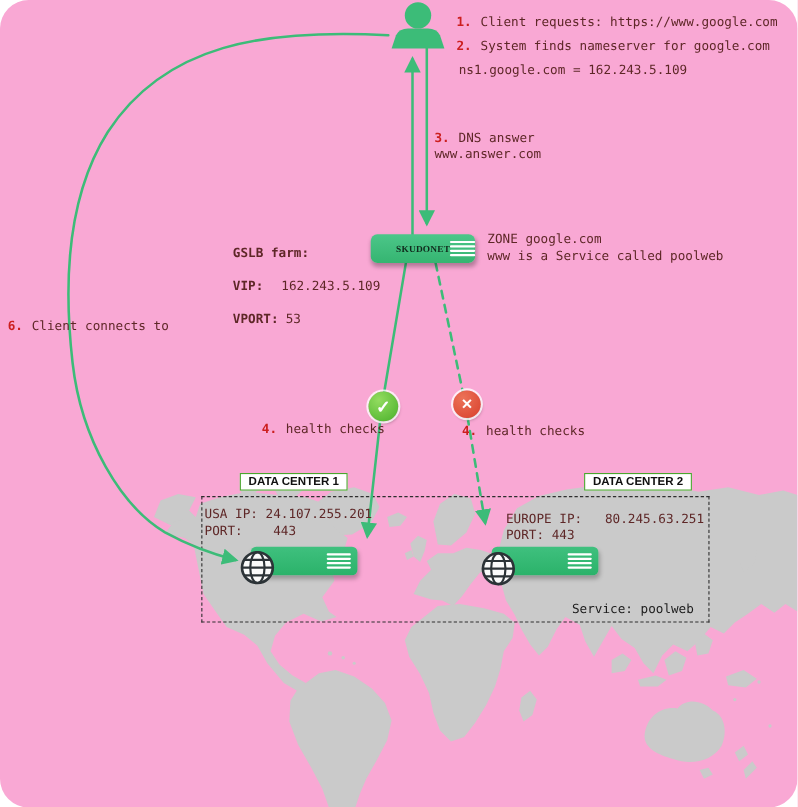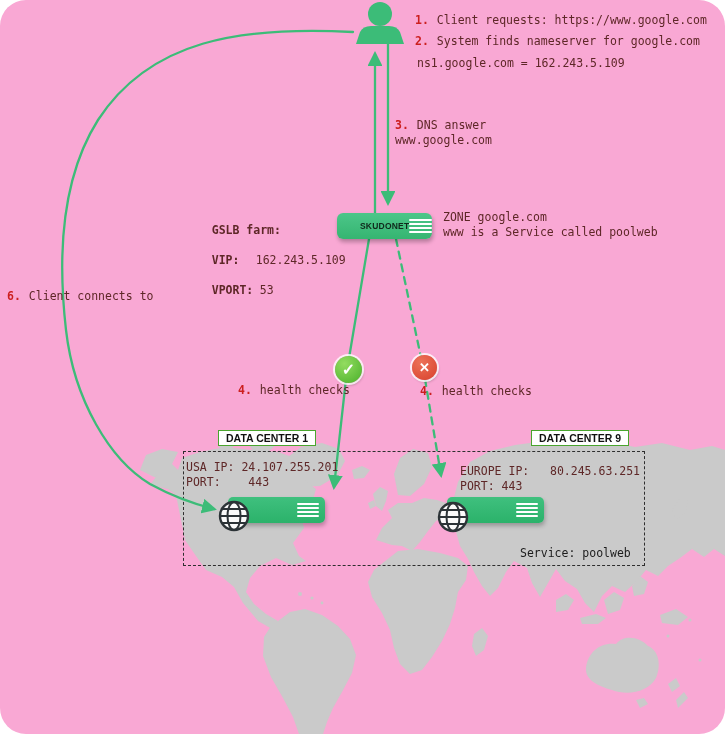--- a/index.html
+++ b/index.html
@@ -13,21 +13,21 @@
   .boldlbl{font-weight:bold;display:inline-block;}
   .dcbox{position:absolute;left:183px;top:451px;width:460px;height:113px;
          border:1.5px dashed #2e2e2e;z-index:1;}
   .dclabel{position:absolute;z-index:6;background:#fff;border:1.5px solid #4aa52e;
            color:#101010;font-family:"Liberation Sans",sans-serif;font-weight:bold;
            font-size:10.5px;padding:1px 7px;white-space:nowrap;}
   .appliance{position:absolute;left:337px;top:213px;width:95px;height:26px;z-index:4;
              background:linear-gradient(#4cc689,#35b571);border-radius:6px;
              box-shadow:1px 3px 4px rgba(0,0,0,.28);display:flex;align-items:center;}
   .appliance .dot{width:7px;height:7px;border-radius:50%;background:#fff;margin-left:8px;}
-  .appliance .name{font-family:Liberation Sans, sans-serif;font-weight:bold;font-size:8.5px;
+  .appliance .name{font-family:Liberation Serif, serif;font-weight:bold;font-size:8.5px;
                    color:#10291c;margin-left:15px;letter-spacing:.2px;}
   .burger{display:flex;flex-direction:column;gap:2px;margin-left:auto;margin-right:6px;}
   .burger i{display:block;width:23px;height:2px;background:#fff;border-radius:1px;}
   .serverbar{position:absolute;width:97px;height:26px;z-index:4;border-radius:5px;
              background:linear-gradient(#3fc07e,#2bb26a);box-shadow:1px 3px 4px rgba(0,0,0,.25);
              display:flex;align-items:center;}
   .serverbar .burger i{width:22px;}
   .badge{position:absolute;z-index:5;border-radius:50%;display:flex;align-items:center;
          justify-content:center;color:#fff;font-family:"Liberation Sans",sans-serif;
          font-weight:bold;box-shadow:0 0 0 2px rgba(255,255,255,.8),1px 2px 3px rgba(0,0,0,.3);}
@@ -110,21 +110,21 @@
   <svg width="80" height="48" viewBox="0 0 80 48" style="left:340px;top:0;z-index:4">
     <circle cx="40" cy="14" r="12" fill="#3cbc78"></circle>
     <path d="M16,44 L20,32 Q23,26 31,26 L49,26 Q57,26 60,32 L64,44 Z" fill="#3cbc78"></path>
   </svg>
 
   <div class="txt" style="left:415px;top:13px"><span class="num">1.</span><span>Client requests: https://www.google.com</span></div>
   <div class="txt" style="left:415px;top:34px"><span class="num">2.</span><span>System finds nameserver for google.com</span></div>
   <div class="txt" style="left:417px;top:56px">ns1.google.com = 162.243.5.109</div>
 
 
-  <div class="txt" style="left:395px;top:118px"><span class="num">3.</span><span>DNS answer</span><br><span>www.google.com</span></div>
+  <div class="txt" style="left:395px;top:118px"><span class="num">3.</span><span>DNS answer</span><br><span>www.answer.com</span></div>
 
   <div class="txt" style="left:7px;top:289px"><span class="num">6.</span><span>Client connects to</span><br></div>
 
   <div class="txt" style="left:184px;top:208px">
     <span class="boldlbl">GSLB farm:</span><br>
     <span class="boldlbl" style="width:44px">VIP:</span><span>162.243.5.109</span><br>
     <span class="boldlbl" style="width:48px">VPORT:</span><span>53</span>
   </div>
 
   <div class="appliance">
@@ -140,21 +140,21 @@
 
   <div class="txt" style="left:443px;top:210px"><span>ZONE google.com</span><br><span>www is a Service called poolweb</span></div>
 
   <div class="badge ok">✓</div>
   <div class="badge fail">✕</div>
 
   <div class="txt" style="left:238px;top:383px"><span class="num">4.</span><span>health checks</span></div>
   <div class="txt" style="left:420px;top:384px"><span class="num">4.</span><span>health checks</span></div>
 
   <div class="dclabel" style="left:218px;top:430px">DATA CENTER 1</div>
-  <div class="dclabel" style="left:531px;top:430px">DATA CENTER 9</div>
+  <div class="dclabel" style="left:531px;top:430px">DATA CENTER 2</div>
 
   <div class="txt" style="left:186px;top:460px"><span>USA IP: 24.107.255.201</span><br><span>PORT:    443</span></div>
   <div class="serverbar" style="left:228px;top:497px">
     <span class="burger">
         <i></i>
         <i></i>
         <i></i>
         <i></i>
       </span>
   </div>

